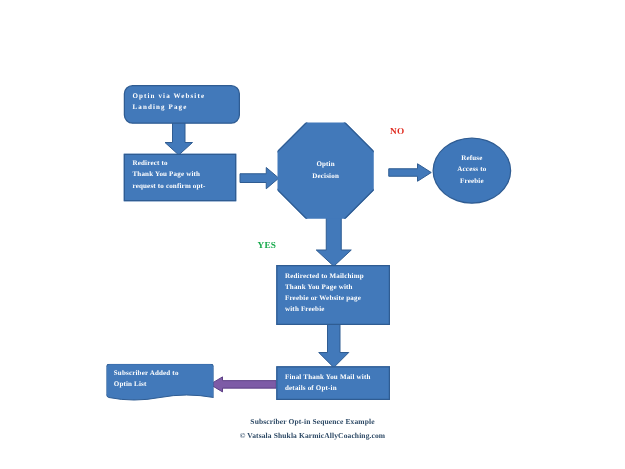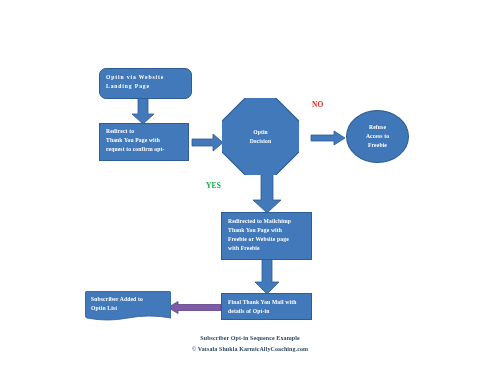--- a/index.html
+++ b/index.html
@@ -117,21 +117,21 @@
   .conn { position: absolute; }
   .conn svg { display: block; overflow: visible; }
   
   .branch-label {
     position: absolute;
     font-weight: bold;
     font-size: 7.4px;
     letter-spacing: 0.2px;
   }
   #label-no  { left: 312px; top: 100px; color: #e02b20; }
-  #label-yes { left: 206px; top: 181px; color: #15a94a; }
+  #label-yes { left: 206px; top: 191px; color: #15a94a; }
   
   #caption {
     position: absolute;
     left: 0; top: 333px;
     width: 100%;
     text-align: center;
     color: #2e4a66;
     font-weight: bold;
     font-size: 6px;
     line-height: 1.75;

